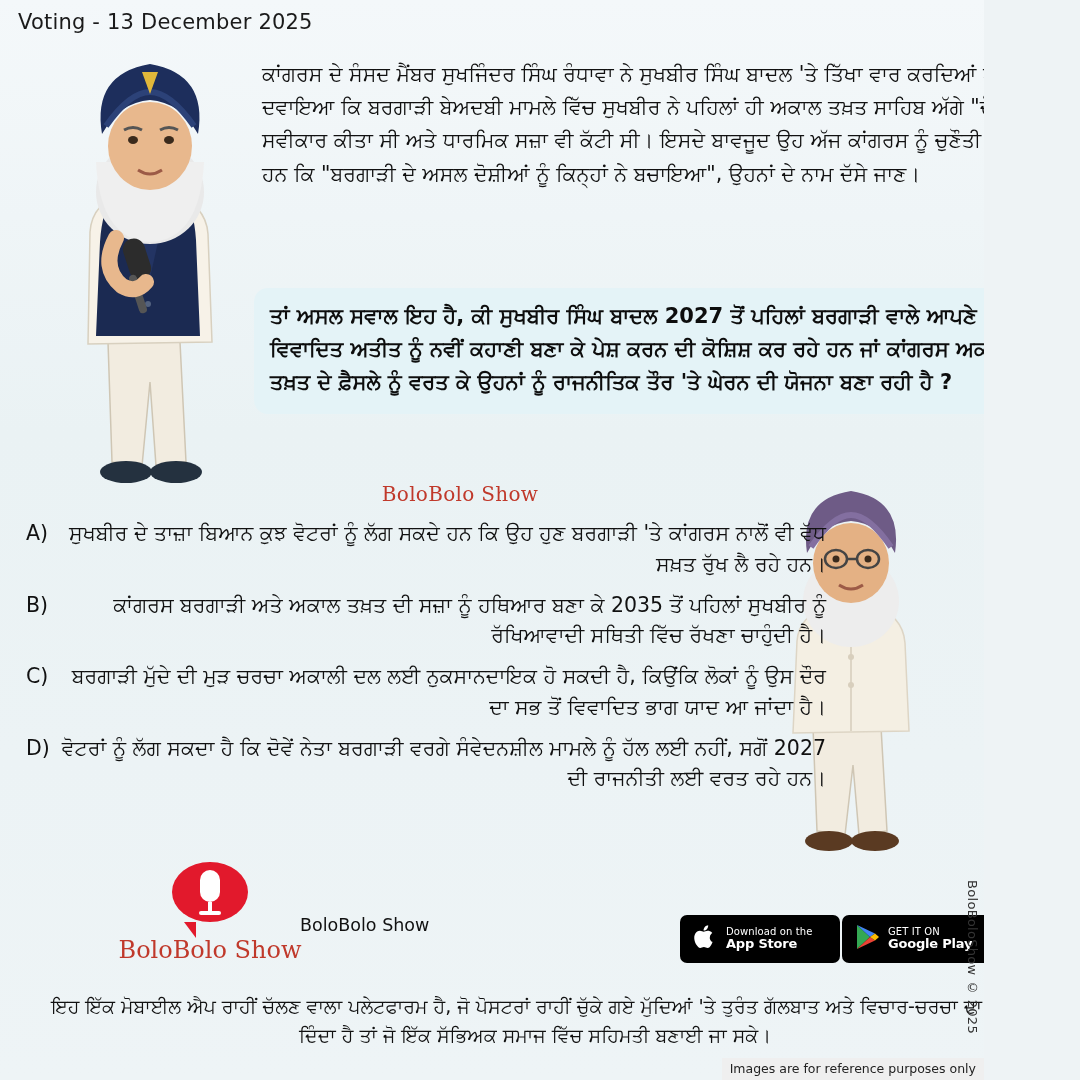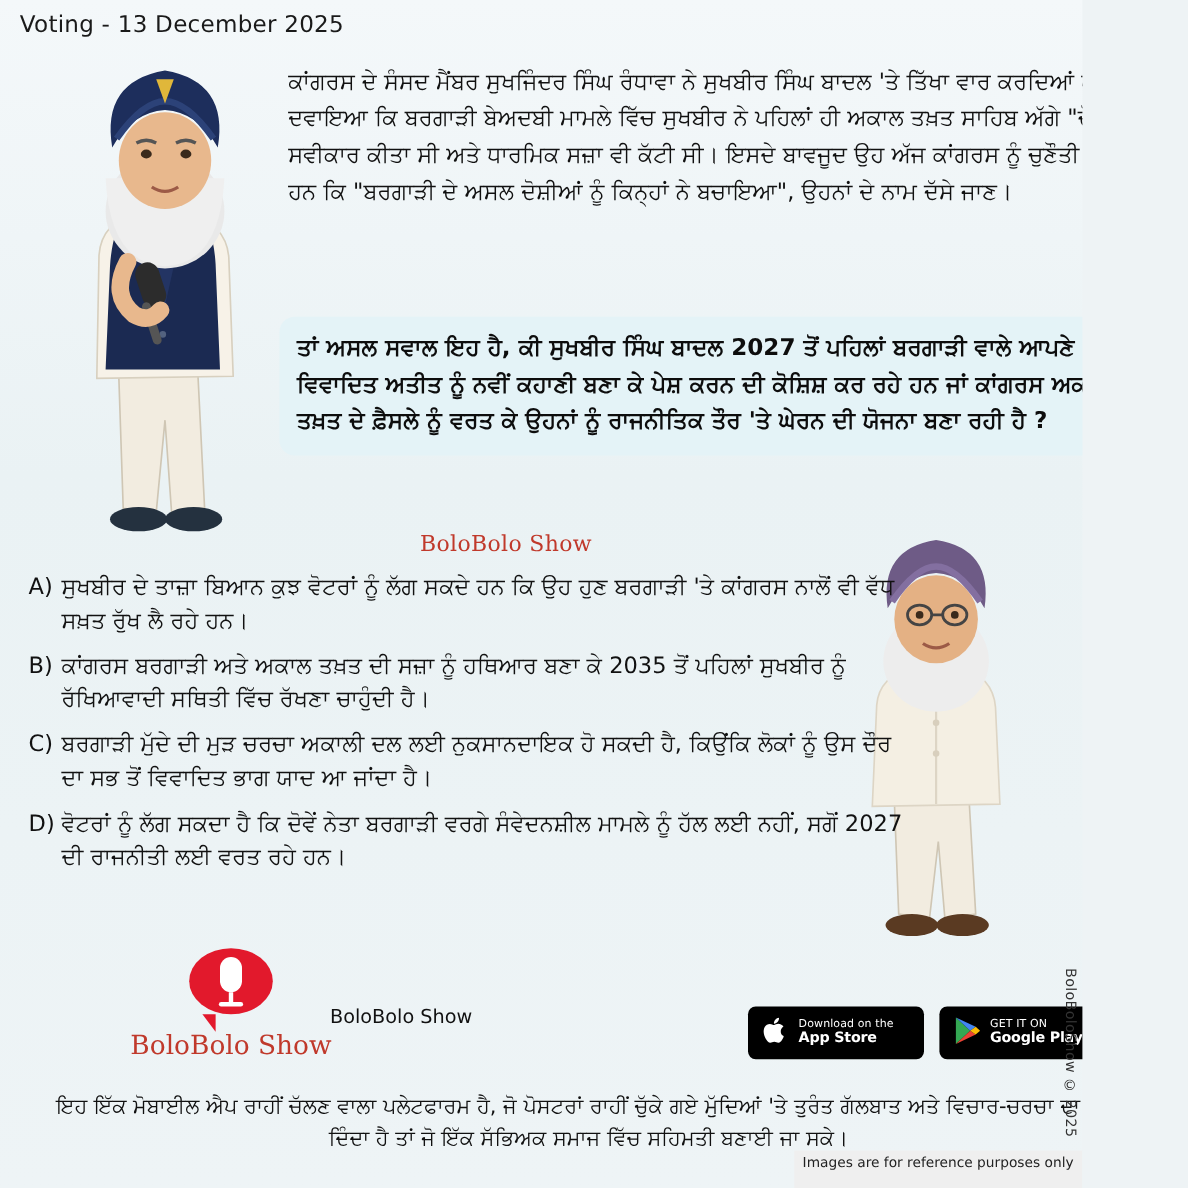--- a/index.html
+++ b/index.html
@@ -86,20 +86,21 @@
   .opt {
     display: flex;
     margin-bottom: 10px;
   }
   .opt-letter {
     width: 30px;
     flex: 0 0 30px;
   }
   .opt-text {
     flex: 1 1 auto;
+    text-align: right;
   }
 
   
   .logo-wrap {
     position: absolute;
     left: 110px; top: 862px;
     width: 200px;
     text-align: center;
   }
   .logo-bubble {
@@ -154,21 +155,21 @@
     left: 300px; top: 912px;
     width: 360px;
     font-size: 17.5px;
     color: #111;
     line-height: 1.5;
   }
   .store-badges {
     position: absolute;
     left: 680px; top: 915px;
     display: flex;
-    gap: 14px;
+    gap: 2px;
   }
   .badge {
     width: 160px; height: 48px;
     background: #000;
     border-radius: 7px;
     display: flex;
     align-items: center;
     padding: 0 10px;
     color: #fff;
   }
@@ -194,21 +195,21 @@
     font-size: 13px;
     color: #333;
     letter-spacing: .3px;
   }
   .ref-note {
     position: absolute;
     right: 0; bottom: 0;
     background: #efefef;
     color: #222;
     font-size: 12.5px;
-    padding: 3px 8px 16px 8px;
+    padding: 3px 8px 4px 8px;
   }
 </style>
 </head>
 <body>
 
 <div id="page">
 
   <div class="header-date">Voting - 13 December 2025</div>
 
   <div class="char-left">

